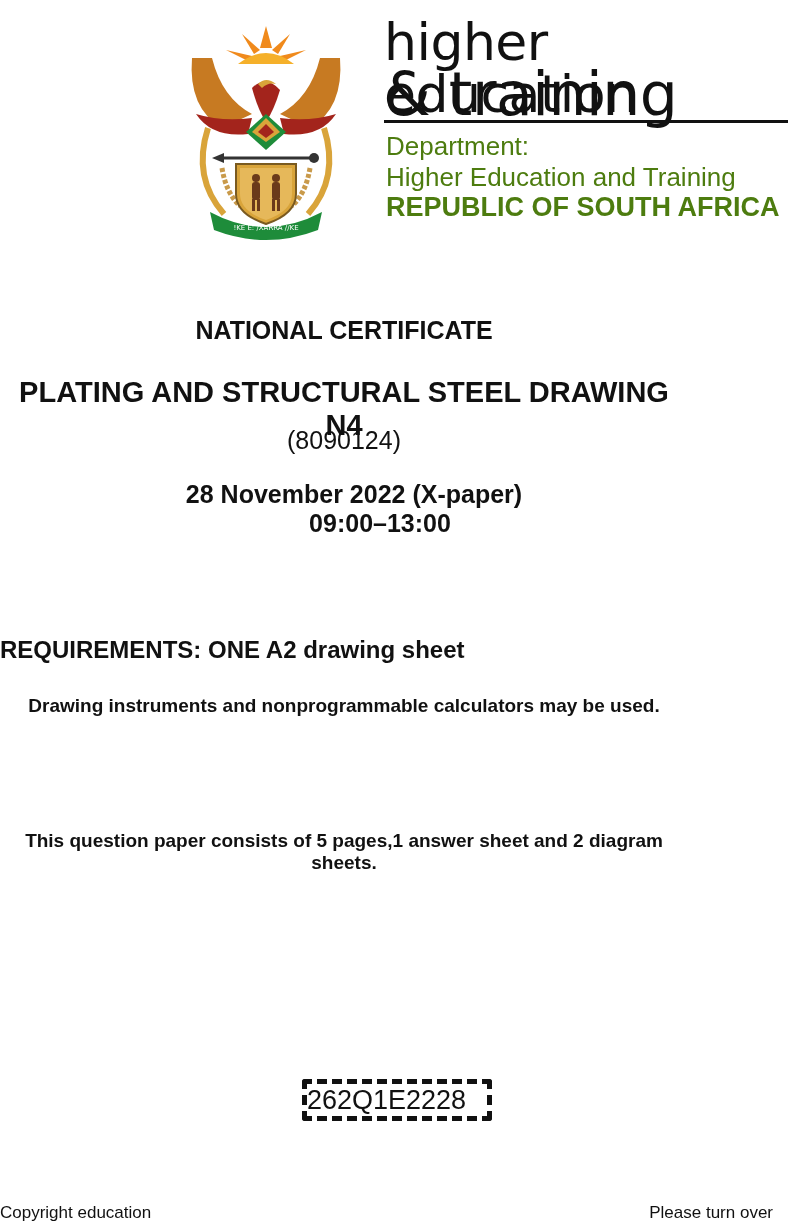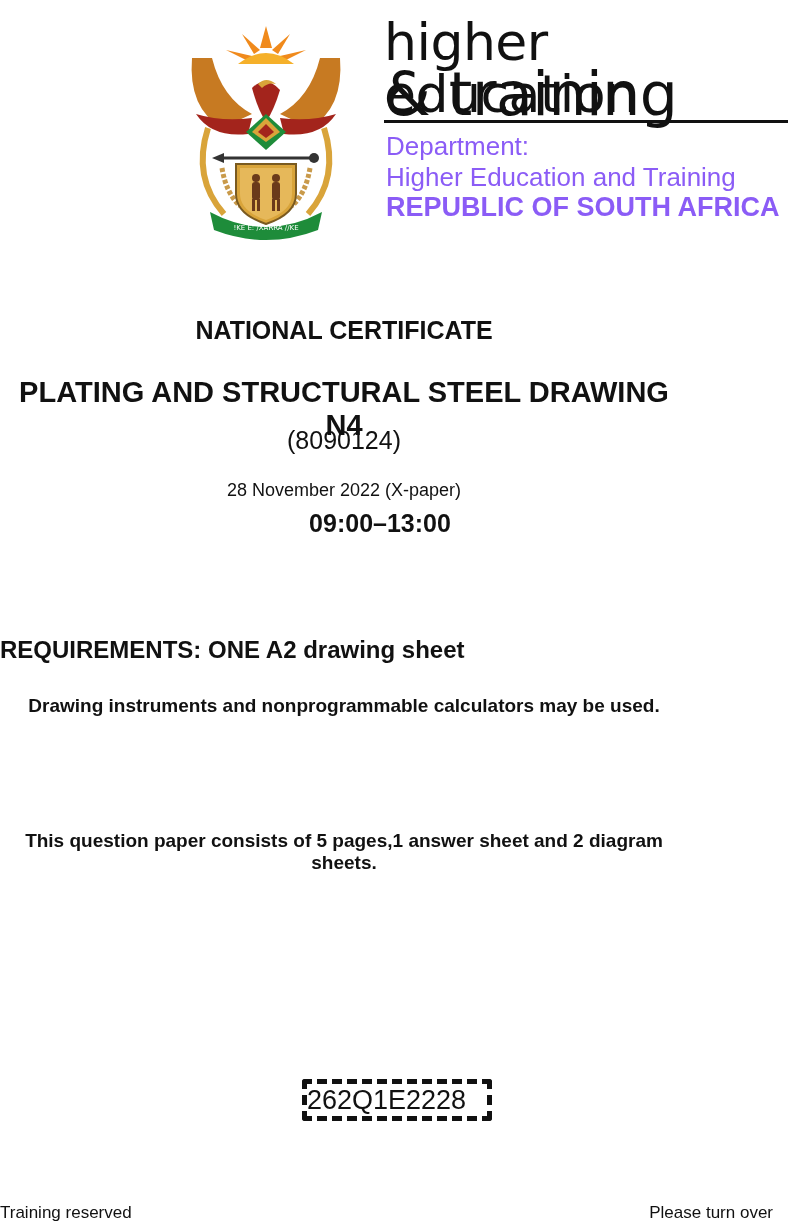--- a/index.html
+++ b/index.html
@@ -12,30 +12,30 @@
 
     
     .coat { left: 182px; top: 18px; width: 168px; height: 222px; }
     .brand-big {
       left: 384px; font-family: "DejaVu Sans", sans-serif; font-weight: normal;
       color: #111; letter-spacing: -0.5px; line-height: 1;
     }
     .brand-line1 { top: 16px; font-size: 52px; }
     .brand-line2 { top: 64px; font-size: 60px; }
     .brand-rule { left: 384px; top: 120px; width: 404px; height: 3px; background: #111; }
-    .dept { left: 386px; font-size: 26px; line-height: 1; color: #8b5cf6; }
+    .dept { left: 386px; font-size: 26px; line-height: 1; color: #4d7c0f; }
     .dept1 { top: 133px; }
     .dept2 { top: 164px; }
     .dept3 { top: 194px; font-weight: bold; font-size: 27px; }
 
     
     .nat { top: 316px; font-size: 25px; font-weight: bold; }
     .subj { top: 369px; font-size: 29px; font-weight: bold; margin-top: 7px; }
     .code { top: 426px; font-size: 25px; font-weight: normal; }
-    .date { top: 480px; font-size: 18px; font-weight: normal; }
+    .date { top: 480px; font-size: 25px; font-weight: bold; padding-left: 10px; }
     .time { top: 509px; font-size: 25px; font-weight: bold; margin-left: 36px; }
 
     .req { left: 0; top: 636px; font-size: 24px; font-weight: bold; }
     .instr { top: 695px; font-size: 19px; font-weight: bold; }
     .consists { top: 830px; font-size: 19px; font-weight: bold; }
 
     .paper-code {
       left: 302px; top: 1079px; width: 190px; height: 42px;
       border: 5px dashed #111; border-radius: 3px;
       font-size: 27px; display: flex; align-items: center; 
@@ -114,14 +114,14 @@
 <div class="abs center time">09:00–13:00</div>
 
 <div class="abs req">REQUIREMENTS:  ONE A2 drawing sheet</div>
 <div class="abs center instr">Drawing instruments and nonprogrammable calculators may be used.</div>
 <div class="abs center consists">This question paper consists of 5 pages,1 answer sheet and 2 diagram sheets.</div>
 
 <div class="abs paper-code">
   <span>262Q1E2228</span>
 </div>
 
-<div class="abs foot-left">Training reserved</div>
+<div class="abs foot-left">Copyright education</div>
 <div class="abs foot-right">Please turn over</div>
 
 </body></html>

